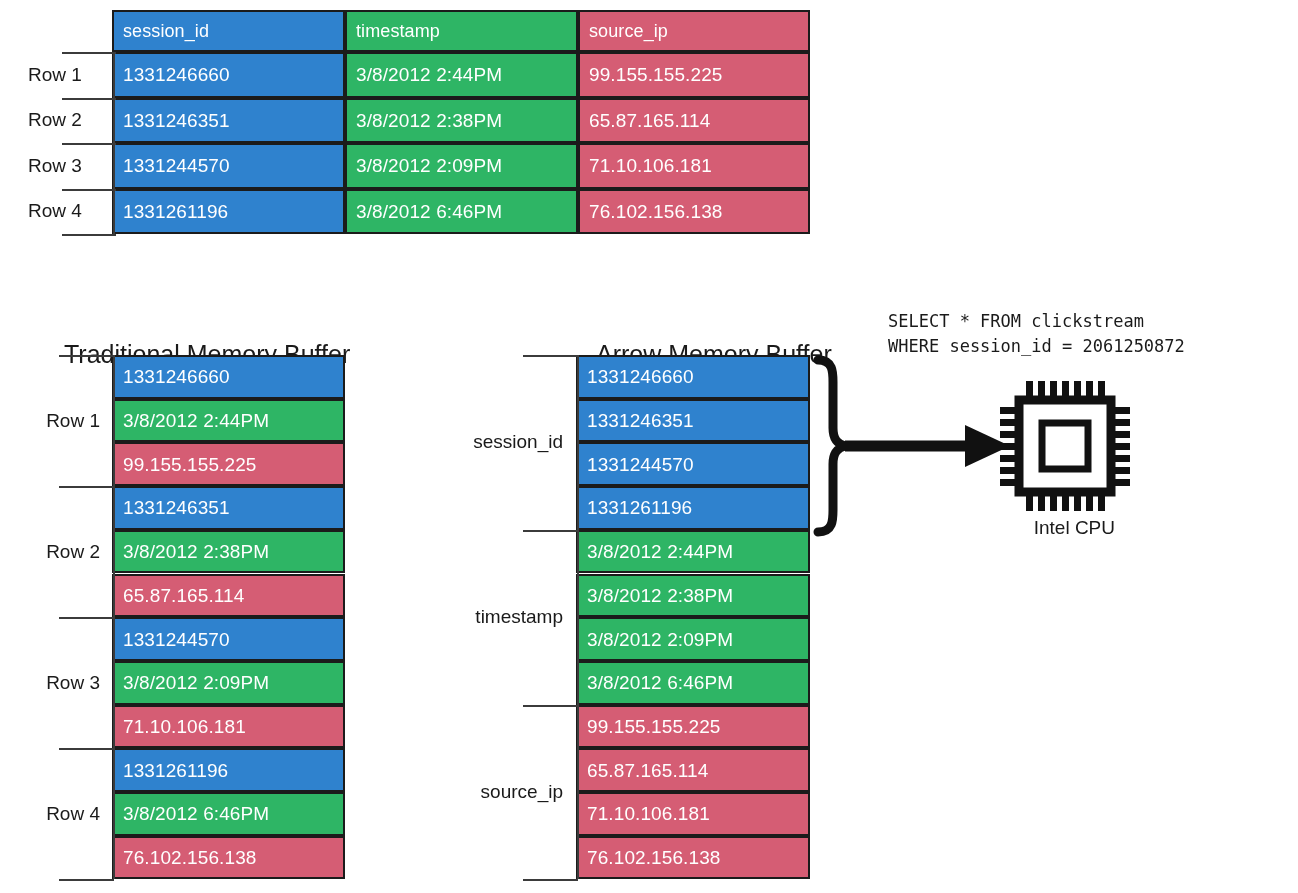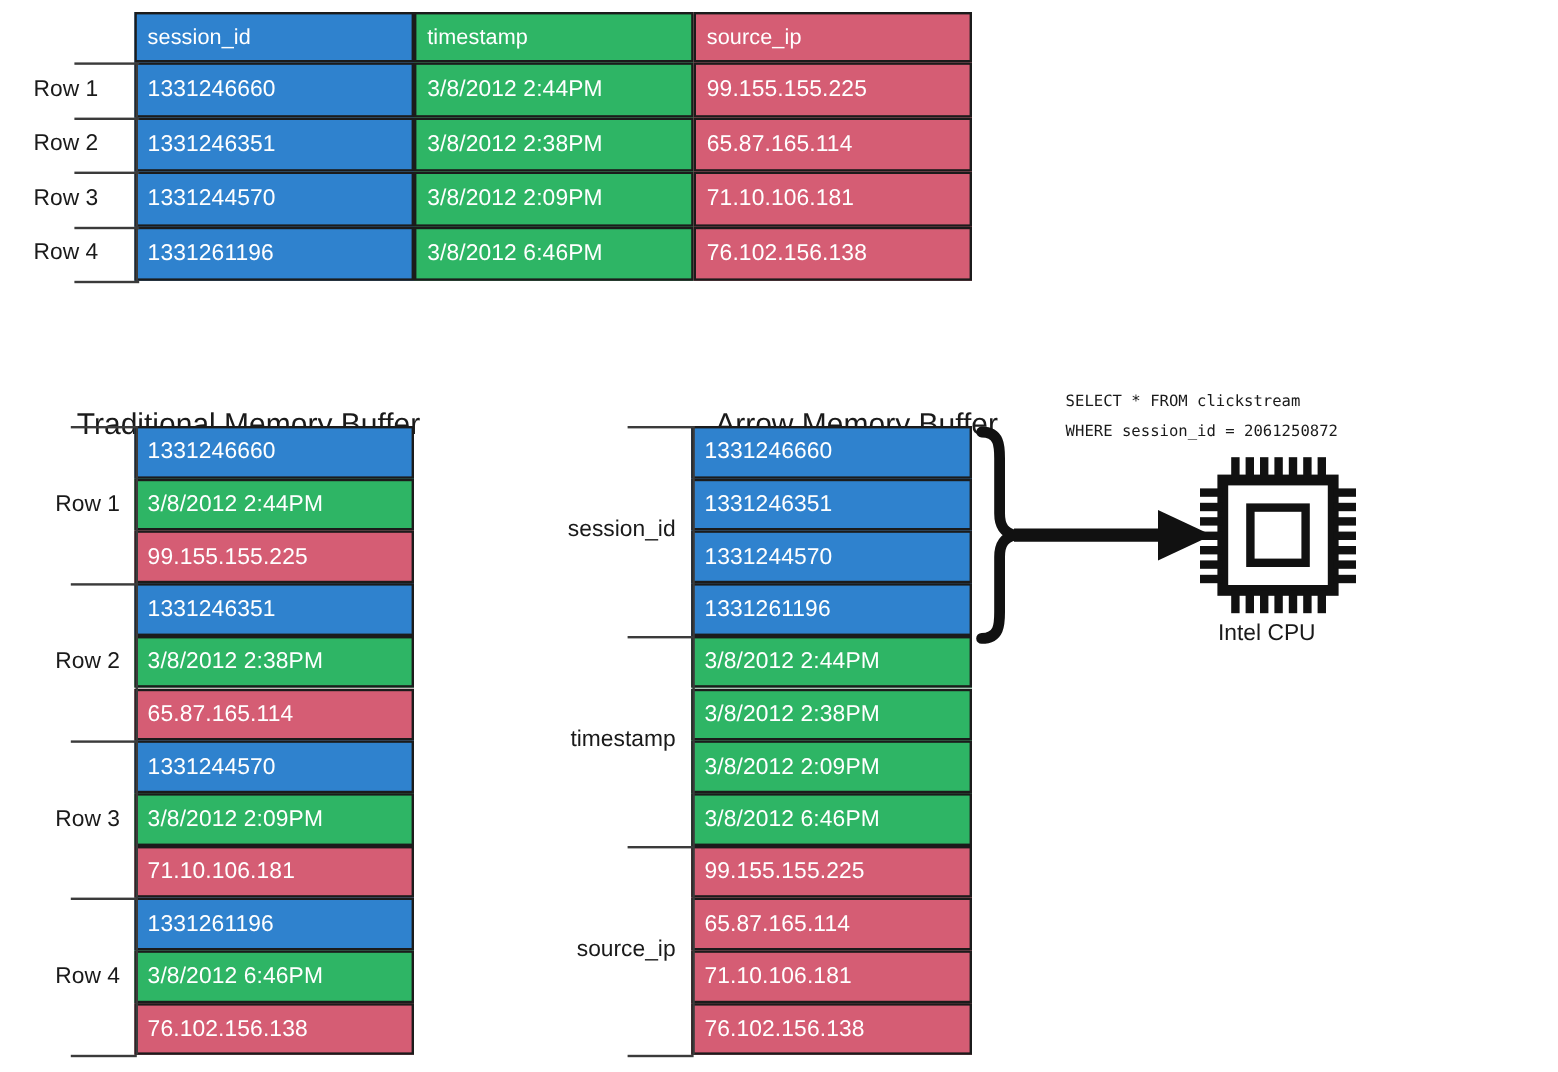--- a/index.html
+++ b/index.html
@@ -68,33 +68,32 @@
     position: absolute;
     font-size: 25px;
     color: #1a1a1a;
     white-space: nowrap;
     margin-top: 40px;
   }
 
   .sql {
     position: absolute;
     font-family: "DejaVu Sans Mono", "Liberation Mono", monospace;
-    font-size: 13px;
+    font-size: 17px;
     line-height: 1.42;
     color: #1a1a1a;
     white-space: pre;
-    margin-top: 17px;
   }
 
   .cpucaption {
     position: absolute;
     font-size: 19px;
     color: #1a1a1a;
     white-space: nowrap;
-    text-align: left;
+    text-align: right;
   }
 
   svg.overlay {
     position: absolute;
     left: 0;
     top: 0;
     width: 1298px;
     height: 893px;
     pointer-events: none;
   }

